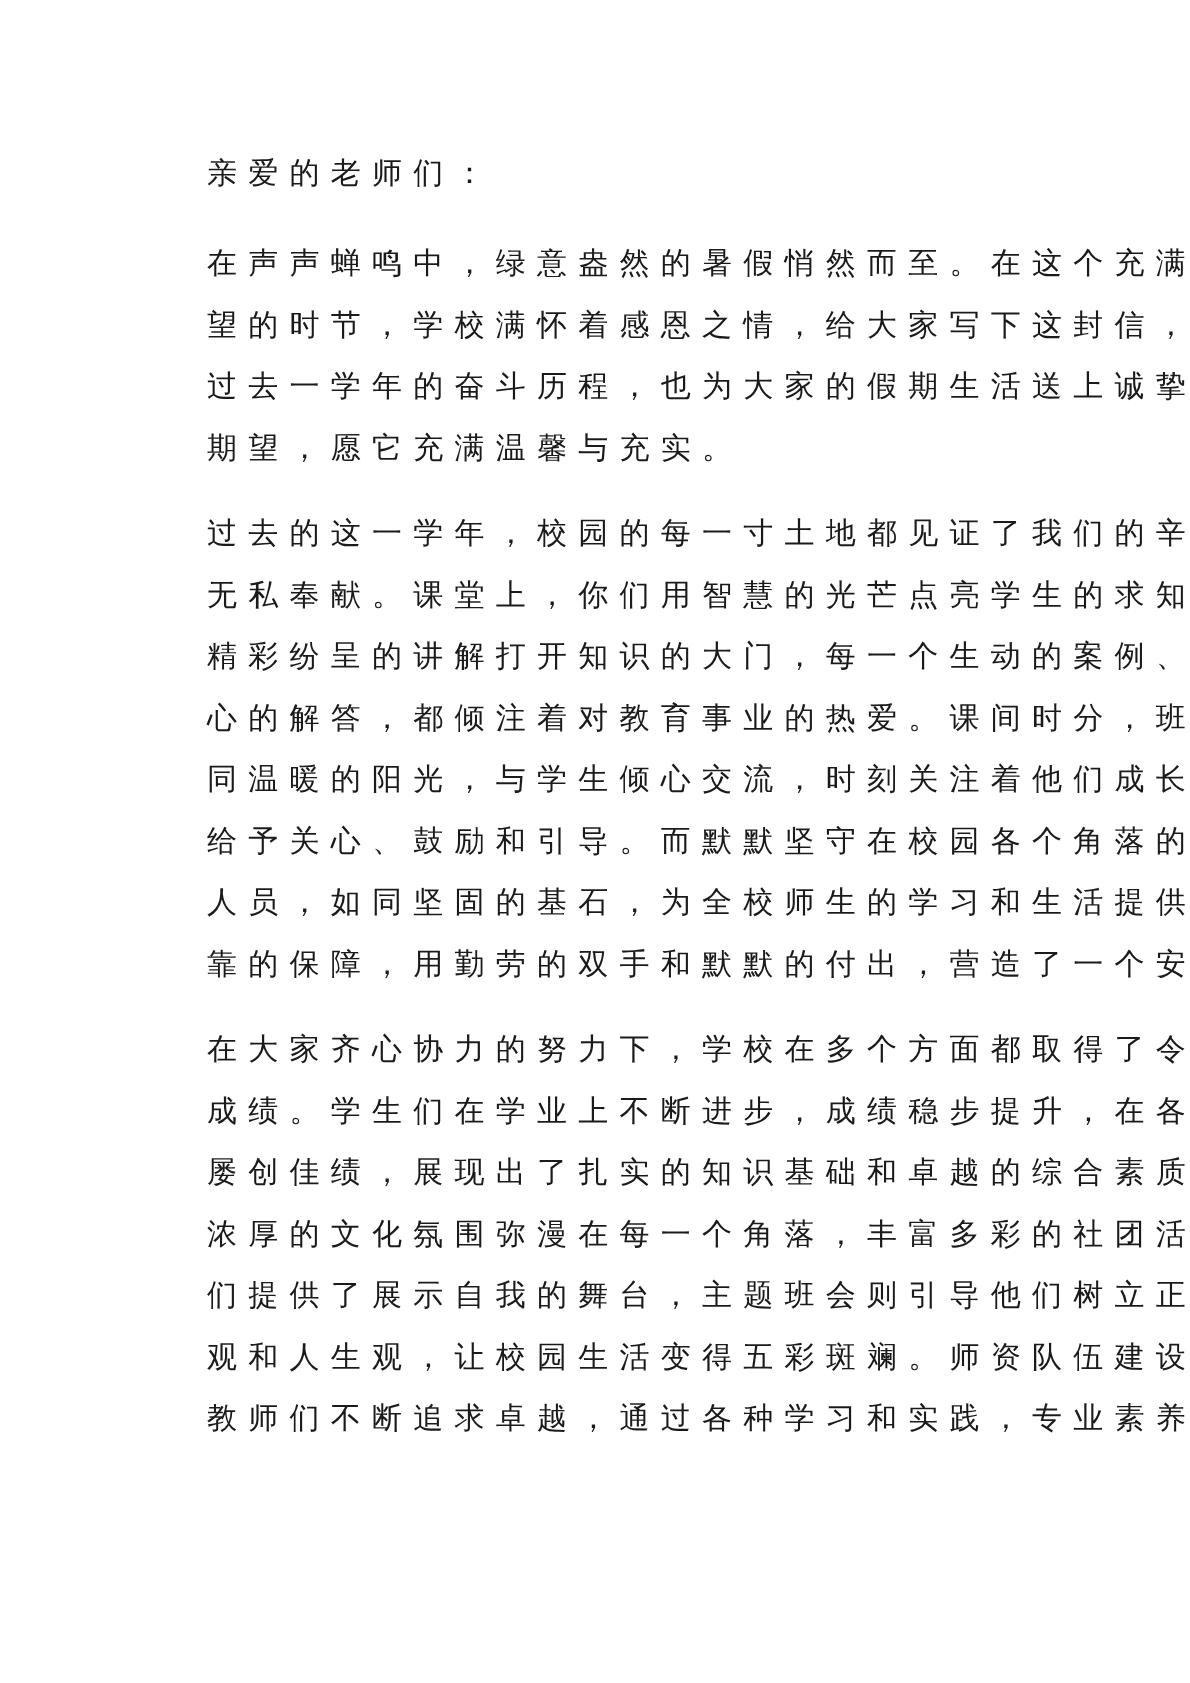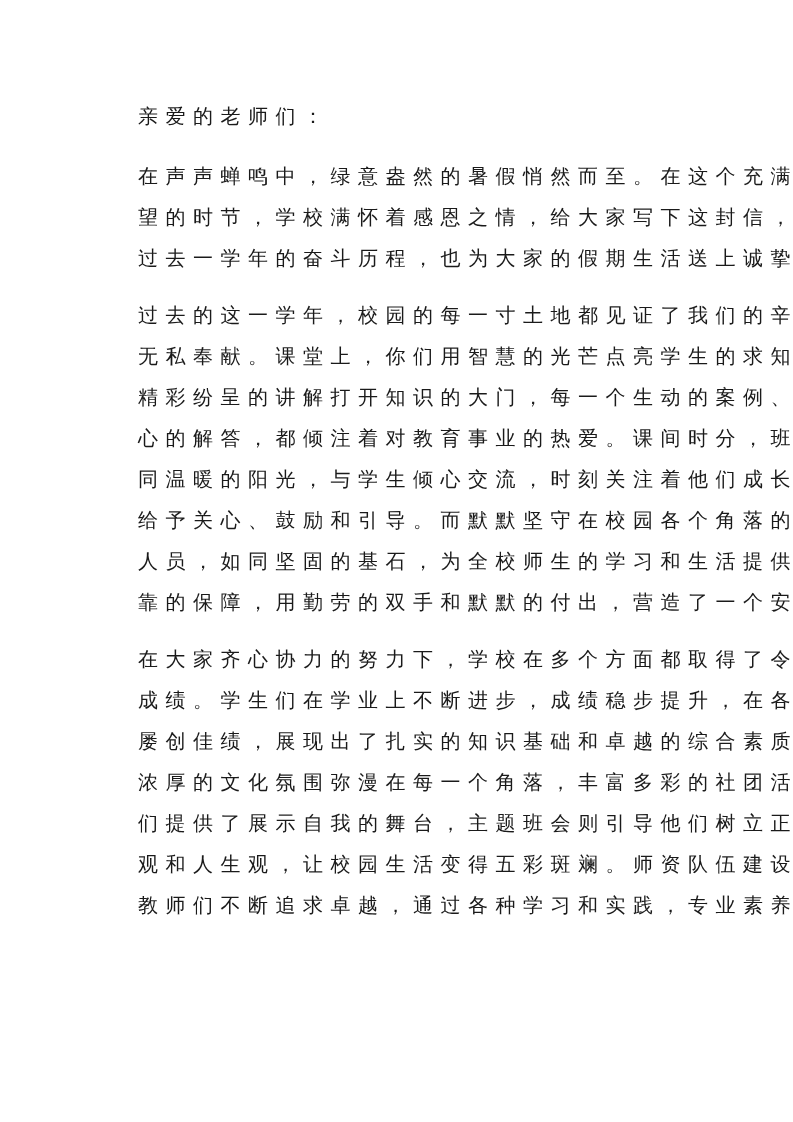--- a/index.html
+++ b/index.html
@@ -23,20 +23,21 @@
 
 <div class="page">
   <div class="para greeting">
     <span class="line">亲爱的老师们：</span>
   </div>
 
   <div class="para">
     <span class="line">在声声蝉鸣中，绿意盎然的暑假悄然而至。在这个充满生机与希</span>
     <span class="line">望的时节，学校满怀着感恩之情，给大家写下这封信，一起回顾</span>
     <span class="line">过去一学年的奋斗历程，也为大家的假期生活送上诚挚的关怀与</span>
+    <span class="line">期望，愿它充满温馨与充实。</span>
   </div>
 
   <div class="para">
     <span class="line">过去的这一学年，校园的每一寸土地都见证了我们的辛勤耕耘与</span>
     <span class="line">无私奉献。课堂上，你们用智慧的光芒点亮学生的求知之路，以</span>
     <span class="line">精彩纷呈的讲解打开知识的大门，每一个生动的案例、每一次耐</span>
     <span class="line">心的解答，都倾注着对教育事业的热爱。课间时分，班主任们如</span>
     <span class="line">同温暖的阳光，与学生倾心交流，时刻关注着他们成长的每一步，</span>
     <span class="line">给予关心、鼓励和引导。而默默坚守在校园各个角落的后勤保障</span>
     <span class="line">人员，如同坚固的基石，为全校师生的学习和生活提供了坚实可</span>

